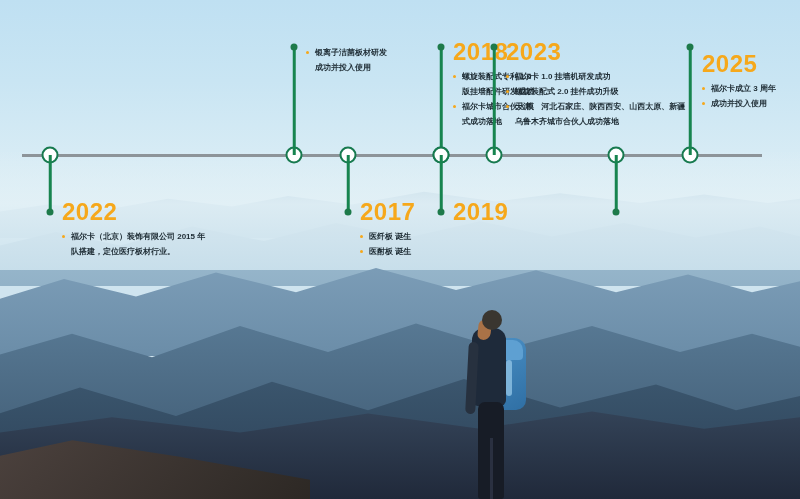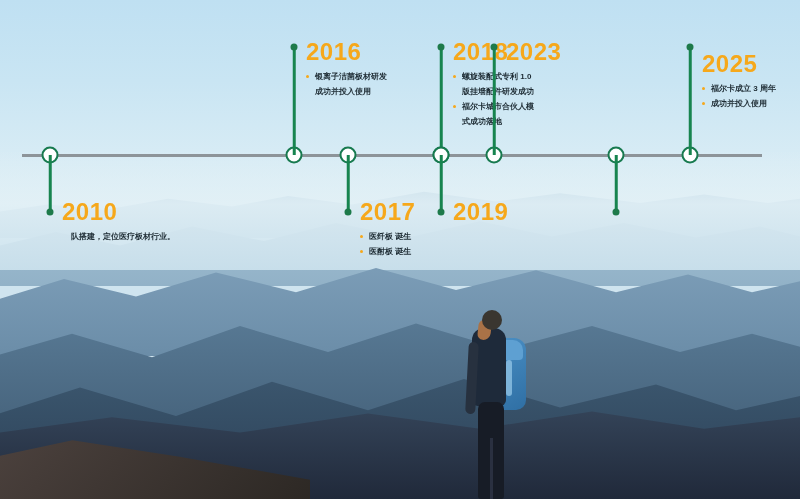--- a/index.html
+++ b/index.html
@@ -120,30 +120,30 @@
     <div class="h-leg-split"></div>
   </div>
 
   <div class="axis"></div>
 
   <div id="timeline-layer">
       <div class="node" style="left: 50px; top: 155px;"></div>
       <div class="stem" style="left: 50px; height: 57px; top: 155px;"></div>
       <div class="stem-cap" style="left: 50px; top: 212px;"></div>
       <div class="entry" style="left: 62px; top: 200px;">
-        <div class="year">2010</div>
-        <div class="bullets">
+        <div class="year">2022</div>
+        <div class="bullets">
+          <div class="bullet">福尔卡（北京）装饰有限公司 2015 年</div>
           <div class="bullet nodot">队搭建，定位医疗板材行业。</div>
         </div>
       </div>
       <div class="node" style="left: 294px; top: 155px;"></div>
       <div class="stem" style="left: 294px; height: 108px; top: 47px;"></div>
       <div class="stem-cap" style="left: 294px; top: 47px;"></div>
       <div class="entry" style="left: 306px; top: 40px;">
-        <div class="year">2016</div>
         <div class="bullets">
           <div class="bullet">银离子洁菌板材研发</div>
           <div class="bullet nodot">成功并投入使用</div>
         </div>
       </div>
       <div class="node" style="left: 348px; top: 155px;"></div>
       <div class="stem" style="left: 348px; height: 57px; top: 155px;"></div>
       <div class="stem-cap" style="left: 348px; top: 212px;"></div>
       <div class="entry" style="left: 360px; top: 200px;">
         <div class="year">2017</div>
@@ -168,20 +168,26 @@
       <div class="stem" style="left: 441px; height: 57px; top: 155px;"></div>
       <div class="stem-cap" style="left: 441px; top: 212px;"></div>
       <div class="entry" style="left: 453px; top: 200px;">
         <div class="year">2019</div>
       </div>
       <div class="node" style="left: 494px; top: 155px;"></div>
       <div class="stem" style="left: 494px; height: 108px; top: 47px;"></div>
       <div class="stem-cap" style="left: 494px; top: 47px;"></div>
       <div class="entry" style="left: 506px; top: 40px;">
         <div class="year">2023</div>
+        <div class="bullets">
+          <div class="bullet">福尔卡 1.0 挂墙机研发成功</div>
+          <div class="bullet">螺旋装配式 2.0 挂件成功升级</div>
+          <div class="bullet">天津、 河北石家庄、陕西西安、山西太原、新疆</div>
+          <div class="bullet nodot">乌鲁木齐城市合伙人成功落地</div>
+        </div>
       </div>
       <div class="node" style="left: 616px; top: 155px;"></div>
       <div class="stem" style="left: 616px; height: 57px; top: 155px;"></div>
       <div class="stem-cap" style="left: 616px; top: 212px;"></div>
       <div class="entry" style="left: 628px; top: 200px;">
       </div>
       <div class="node" style="left: 690px; top: 155px;"></div>
       <div class="stem" style="left: 690px; height: 108px; top: 47px;"></div>
       <div class="stem-cap" style="left: 690px; top: 47px;"></div>
       <div class="entry" style="left: 702px; top: 40px; margin-top: 12px;">

